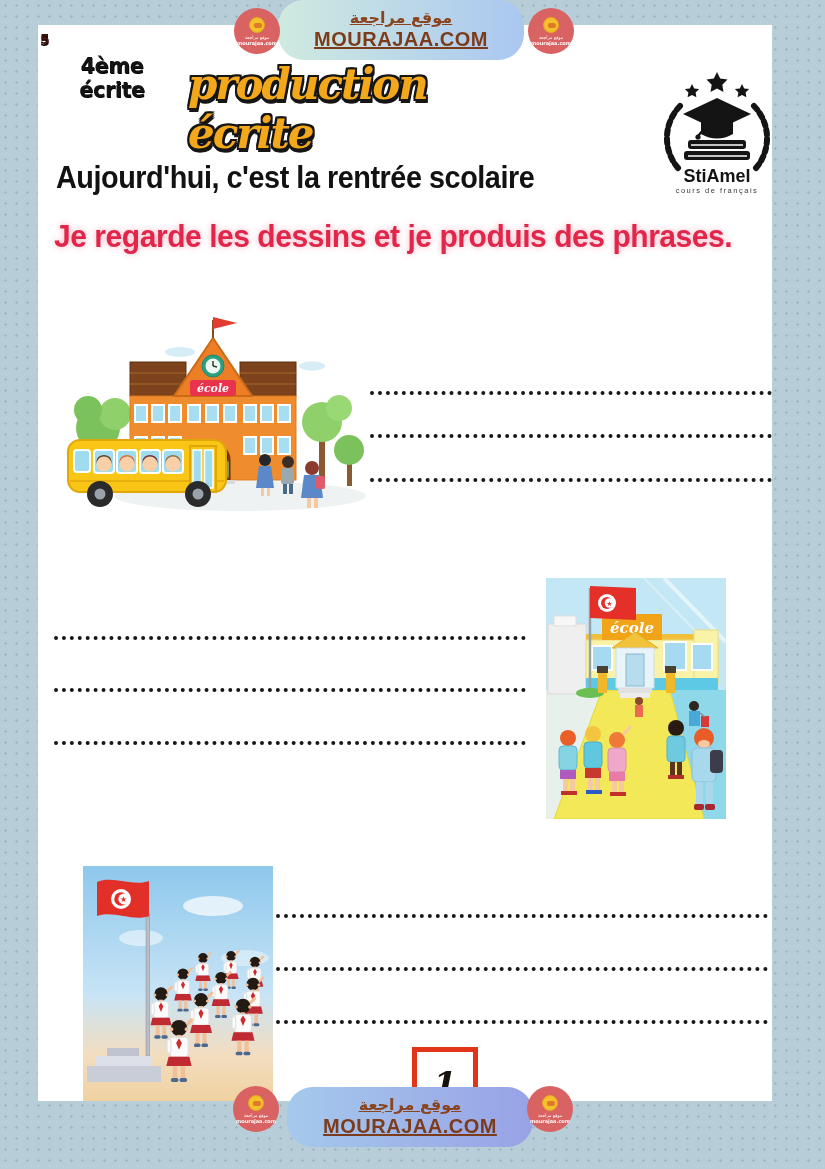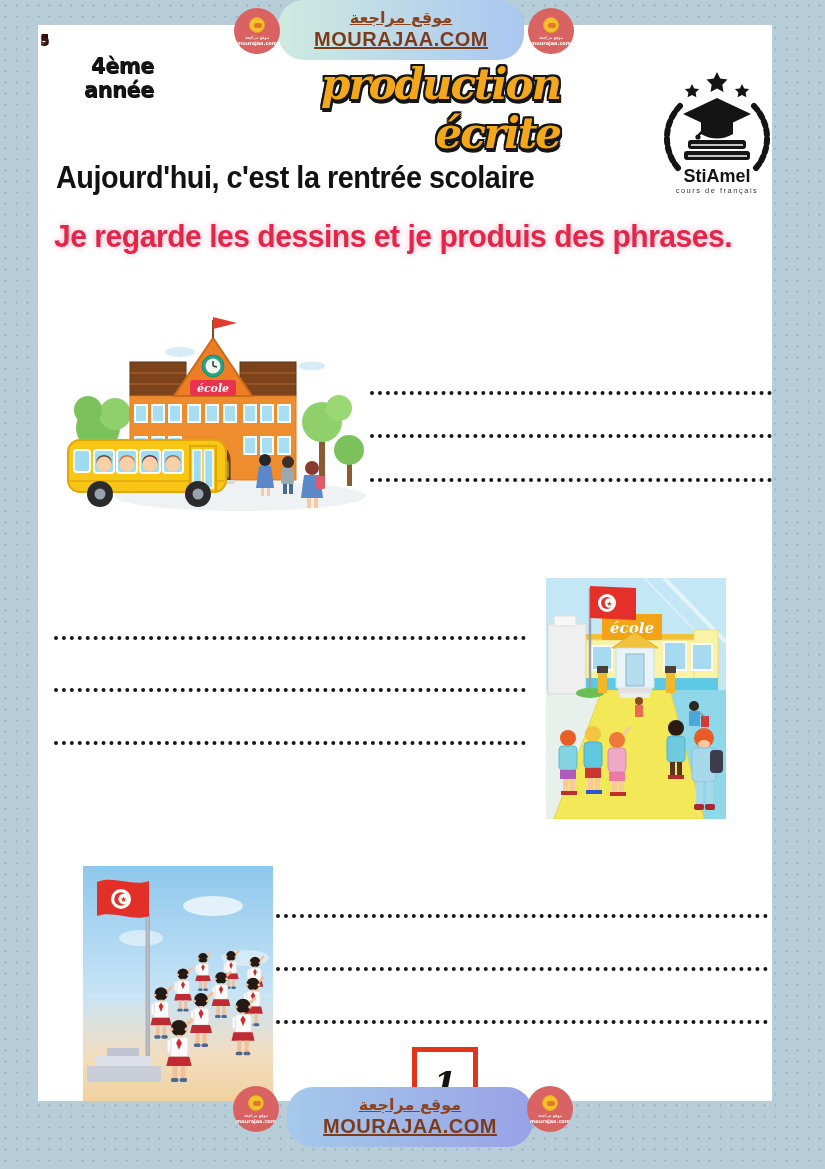--- a/index.html
+++ b/index.html
@@ -45,26 +45,26 @@
     content:""; position:absolute; left:4px; top:5px; width:8px; height:5px;
     background:#e07a28; border-radius:2px;
   }
   .badge .t1{ font-size:4.5px; color:#ffffff; margin-top:2px; }
   .badge .t2{ font-size:5px; color:#ffffff; font-weight:bold; }
 
   
   .corner-mark{ left:40px; top:31px; font-size:14px; font-weight:bold; color:#401008;
     text-shadow:0 2px 0 #1a0a08; z-index:2; }
   .grade{
-    left:70px; top:54px; width:84px; text-align:right; z-index:2;
+    left:70px; top:54px; width:84px; text-align:center; z-index:2;
     font-weight:bold; font-size:21px; line-height:1.15; color:#141414;
     text-shadow:.6px .6px 0 #000; letter-spacing:-.5px;
   }
   .subject{
-    left:188px; top:60px; width:372px; text-align:right; z-index:2;
+    left:188px; top:60px; width:372px; text-align:left; z-index:2;
     font-family:"DejaVu Serif", serif; font-style:italic; font-weight:bold;
     font-size:42px; letter-spacing:-2px; color:#f3a81c;
     text-shadow:-2px 0 #161616, 2px 0 #161616, 0 -2px #161616, 0 2px #161616,
       -2px -2px #161616, 2px 2px #161616, -2px 2px #161616, 2px -2px #161616,
       0 4px 0 #161616, 2px 4px 0 #161616;
   }
   .stamp{ left:658px; top:68px; width:118px; height:128px; z-index:2; }
 
   .lesson-title{
     left:56px; top:160px; z-index:2; font-family:"Liberation Sans", sans-serif;
@@ -113,21 +113,21 @@
     <span class="t2">mourajaa.com</span>
   </div>
   <div class="badge" style="left:528px; top:8px;">
     <span class="dot"></span>
     <span class="t1">موقع مراجعة</span>
     <span class="t2">mourajaa.com</span>
   </div>
 
   <div class="abs grade">
     <div>4ème</div>
-    <div>année</div>
+    <div>écrite</div>
   </div>
 
   <div class="abs subject">production écrite</div>
 
   <div class="abs stamp">
     <svg width="118" height="128" viewBox="0 0 118 128">
       <g fill="#141414">
         <path d="M59 4 l3.2 6.6 7.3 1 -5.2 5.1 1.2 7.2 -6.5 -3.4 -6.5 3.4 1.2 -7.2 -5.2 -5.1 7.3 -1 z"></path>
         <path d="M34 16 l2.2 4.4 4.9.7 -3.5 3.4.8 4.8 -4.4 -2.3 -4.4 2.3.8 -4.8 -3.5 -3.4 4.9 -.7 z"></path>
         <path d="M84 16 l2.2 4.4 4.9.7 -3.5 3.4.8 4.8 -4.4 -2.3 -4.4 2.3.8 -4.8 -3.5 -3.4 4.9 -.7 z"></path>

